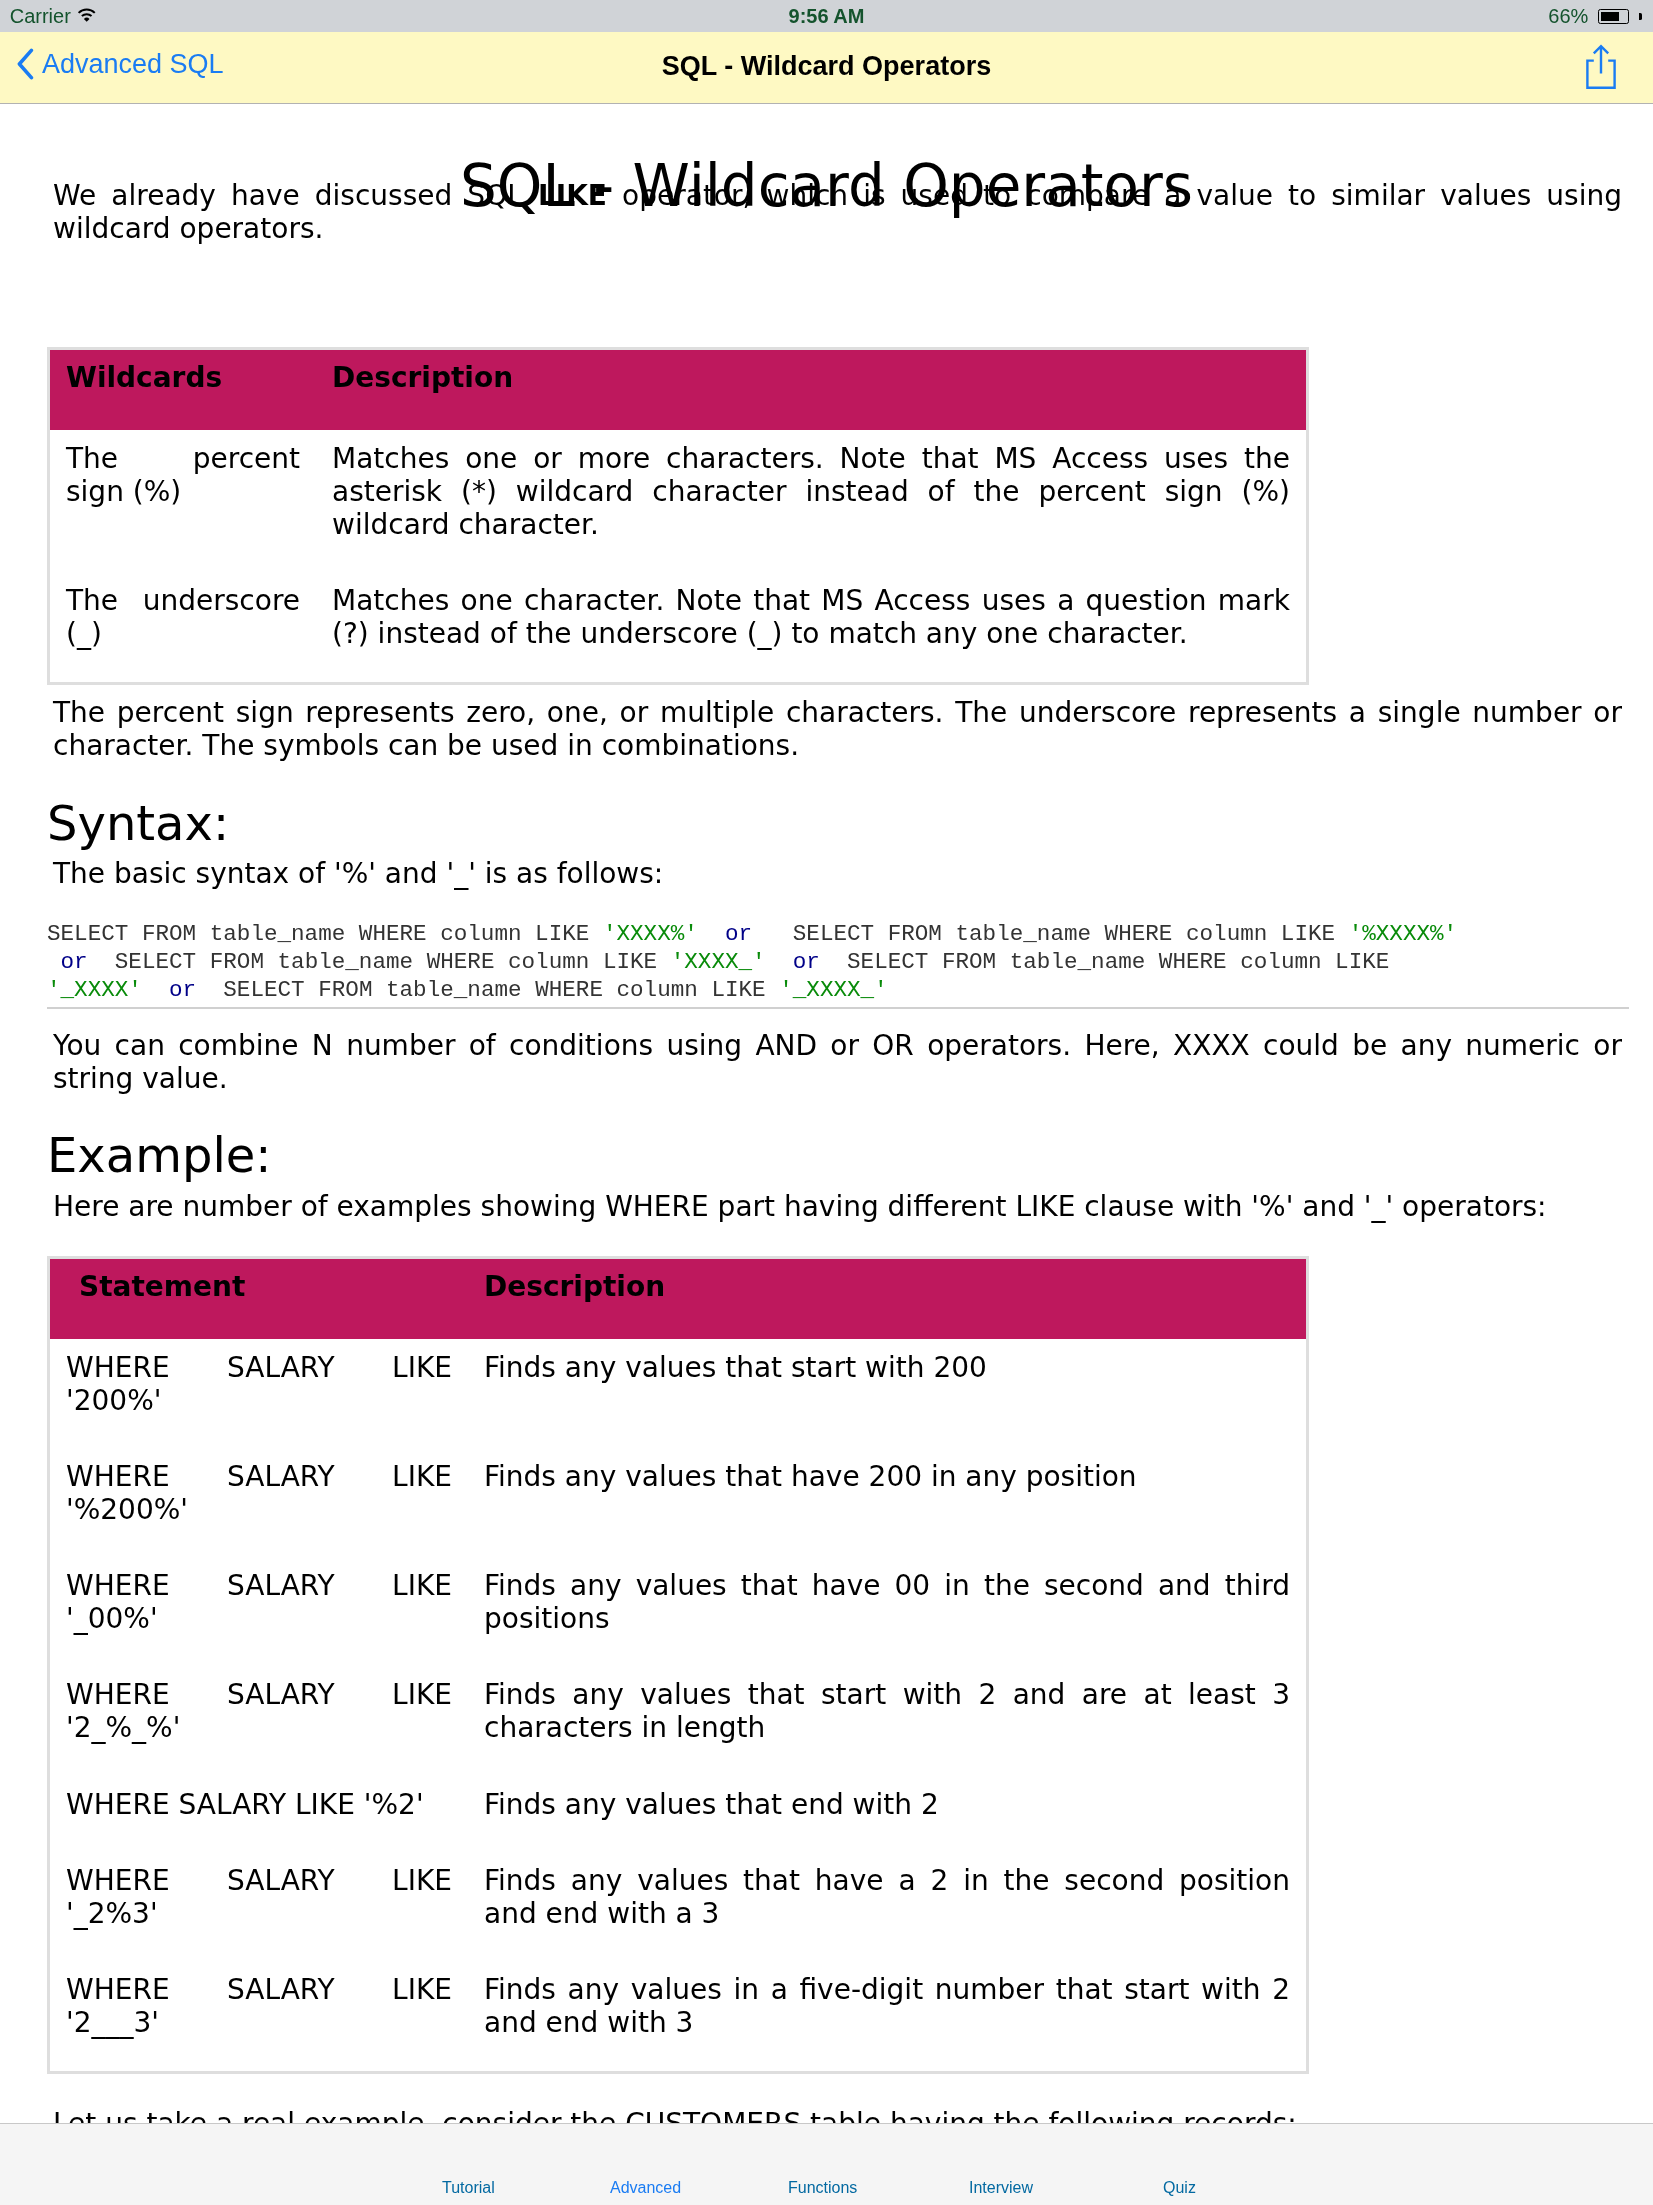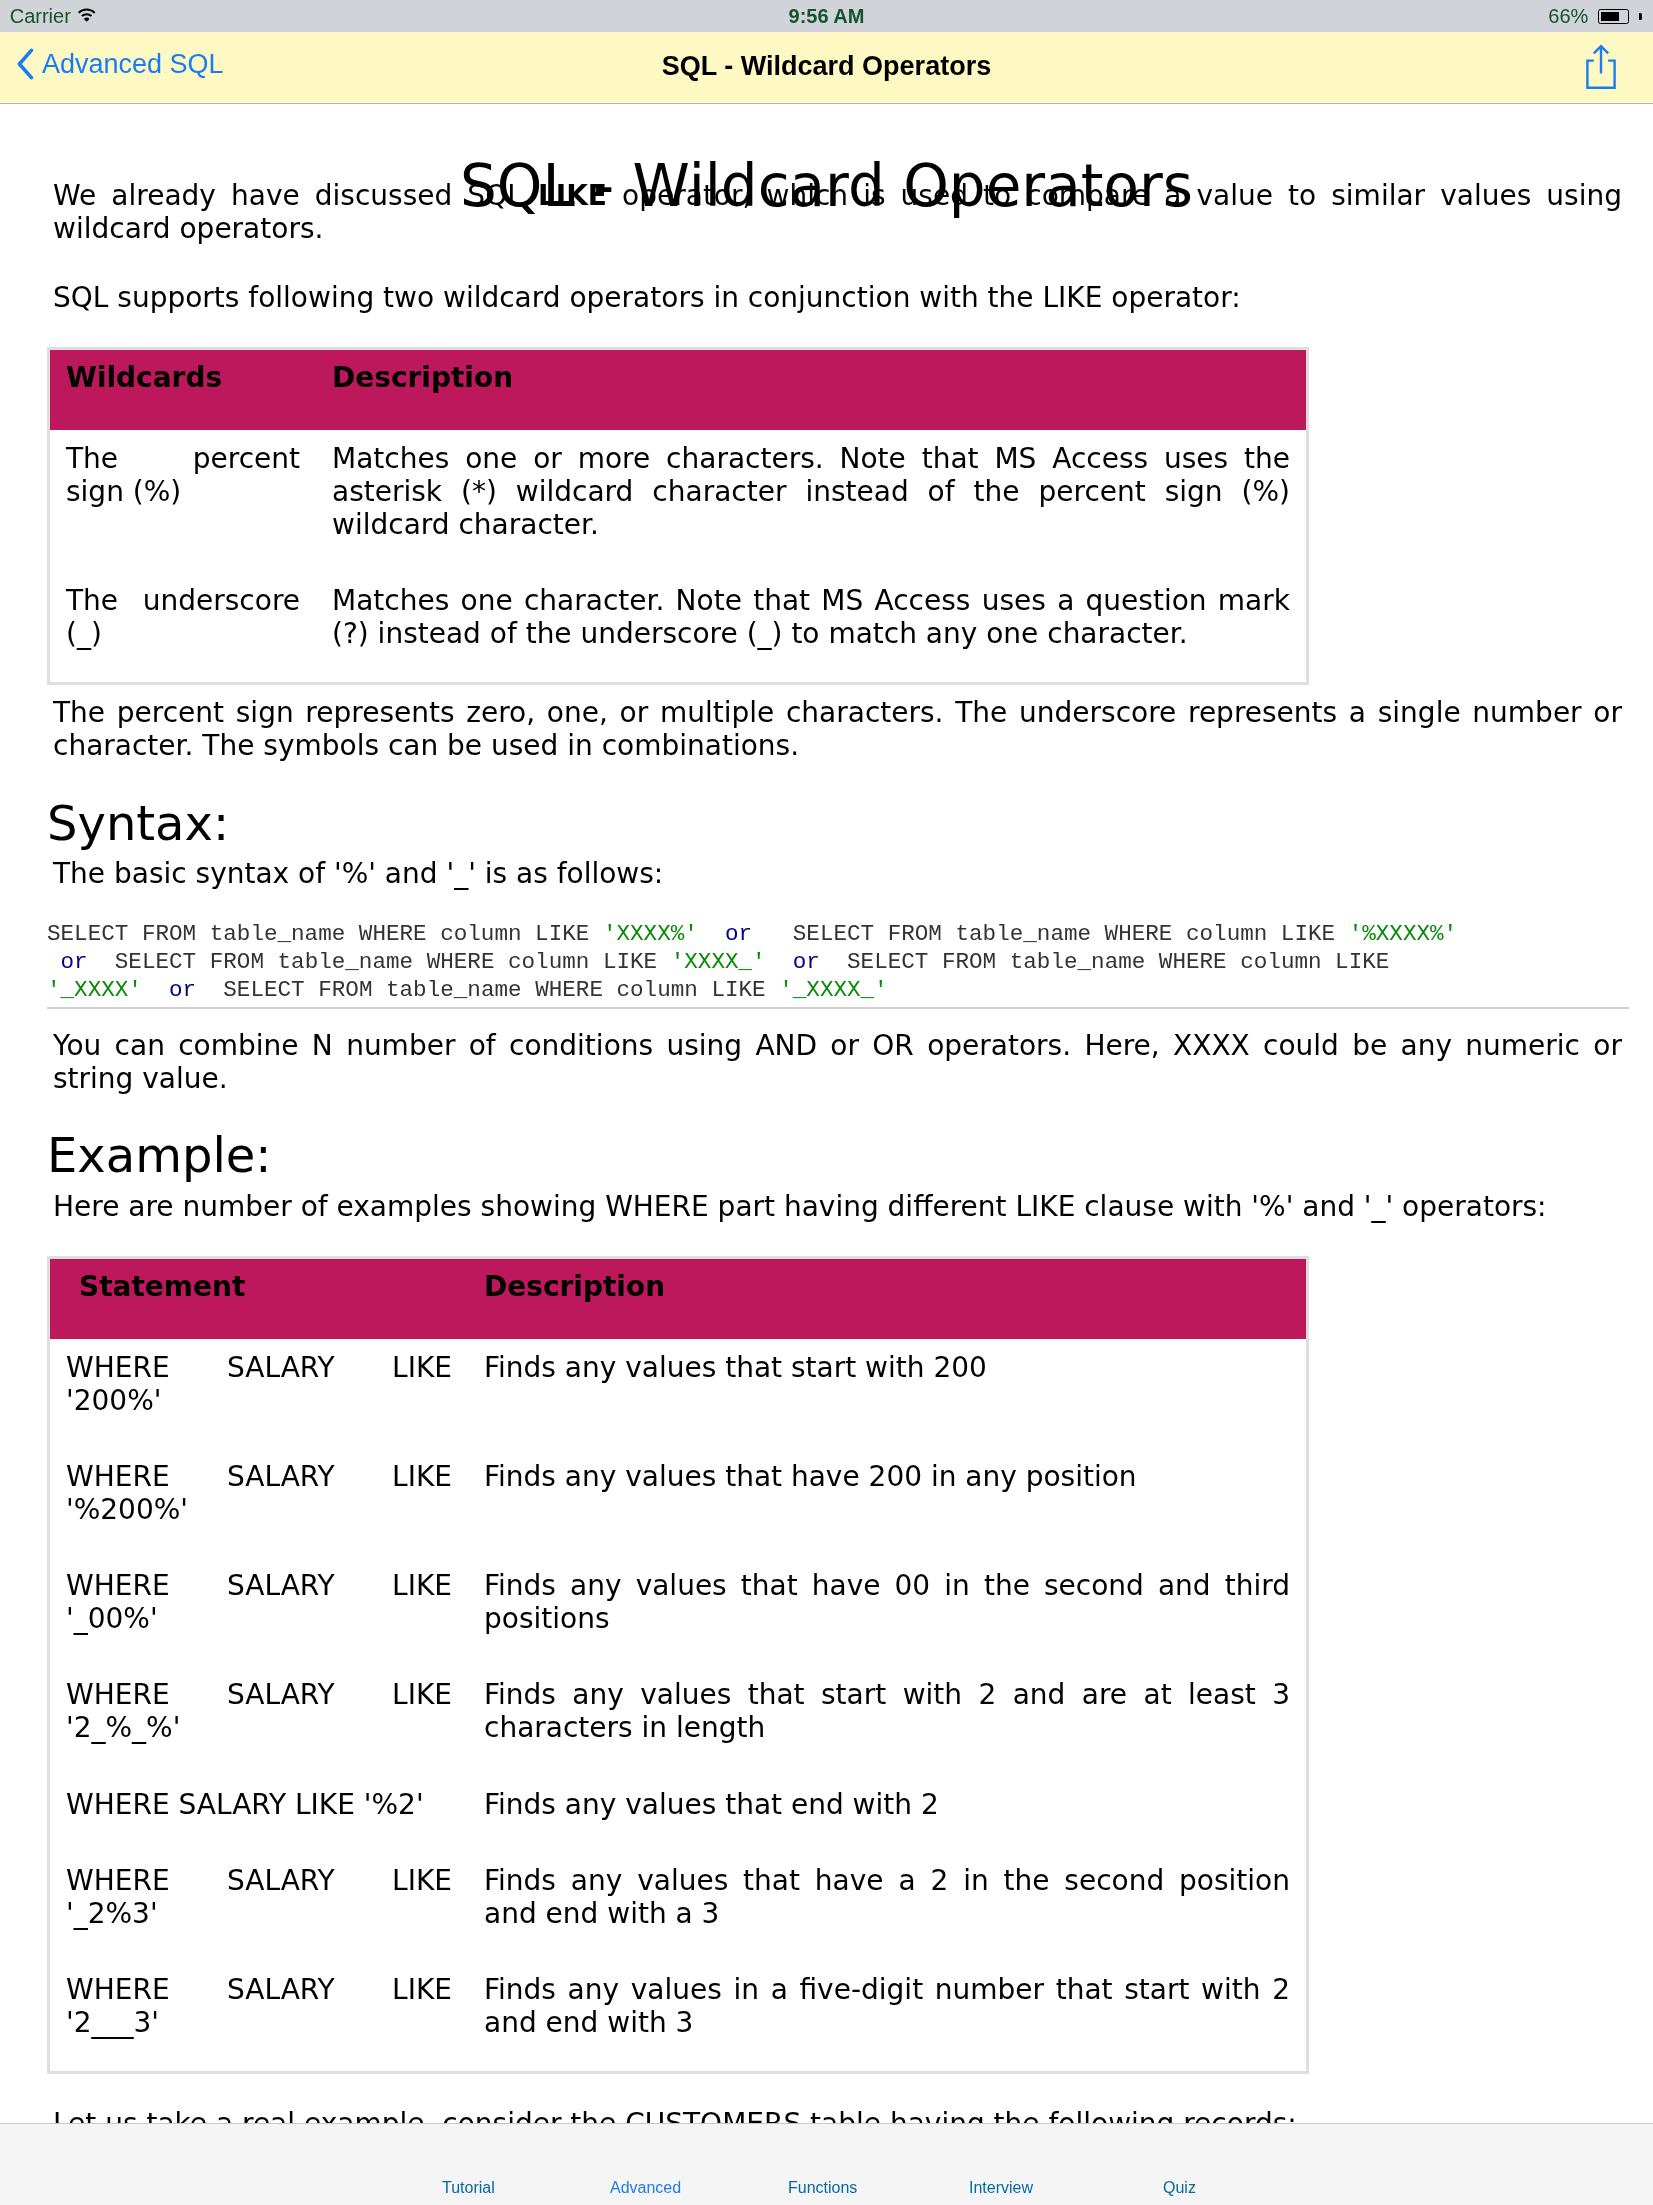--- a/index.html
+++ b/index.html
@@ -66,21 +66,20 @@
         <path d="M16 22 H8 V56 H42 V22 H34" stroke="#1a7cf3" stroke-width="3" fill="none"></path>
         <path d="M25 38 V4 M16 13 L25 4 L34 13" stroke="#1a7cf3" stroke-width="3" fill="none"></path>
       </svg>
   </div>
 </div>
 
 <div class="content">
   <h1 class="page-title">SQL - Wildcard Operators</h1>
 
   <p class="body" style="top:74px;"><span>We already have discussed SQL </span><b>LIKE</b><span> operator, which is used to compare a value to similar values using wildcard operators.</span></p>
-  <p class="body" style="top:176px;">SQL supports following two wildcard operators in conjunction with the LIKE operator:</p>
 
   <table class="grid" style="top:242px; width:1262px;">
     <tbody>
         <tr>
       <th style="width:234px; height:37px;">Wildcards</th>
       <th>Description</th>
     </tr>
     <tr>
       <td>The percent sign (%)</td>
       <td>Matches one or more characters. Note that MS Access uses the asterisk (*) wildcard character instead of the percent sign (%) wildcard character.</td>

